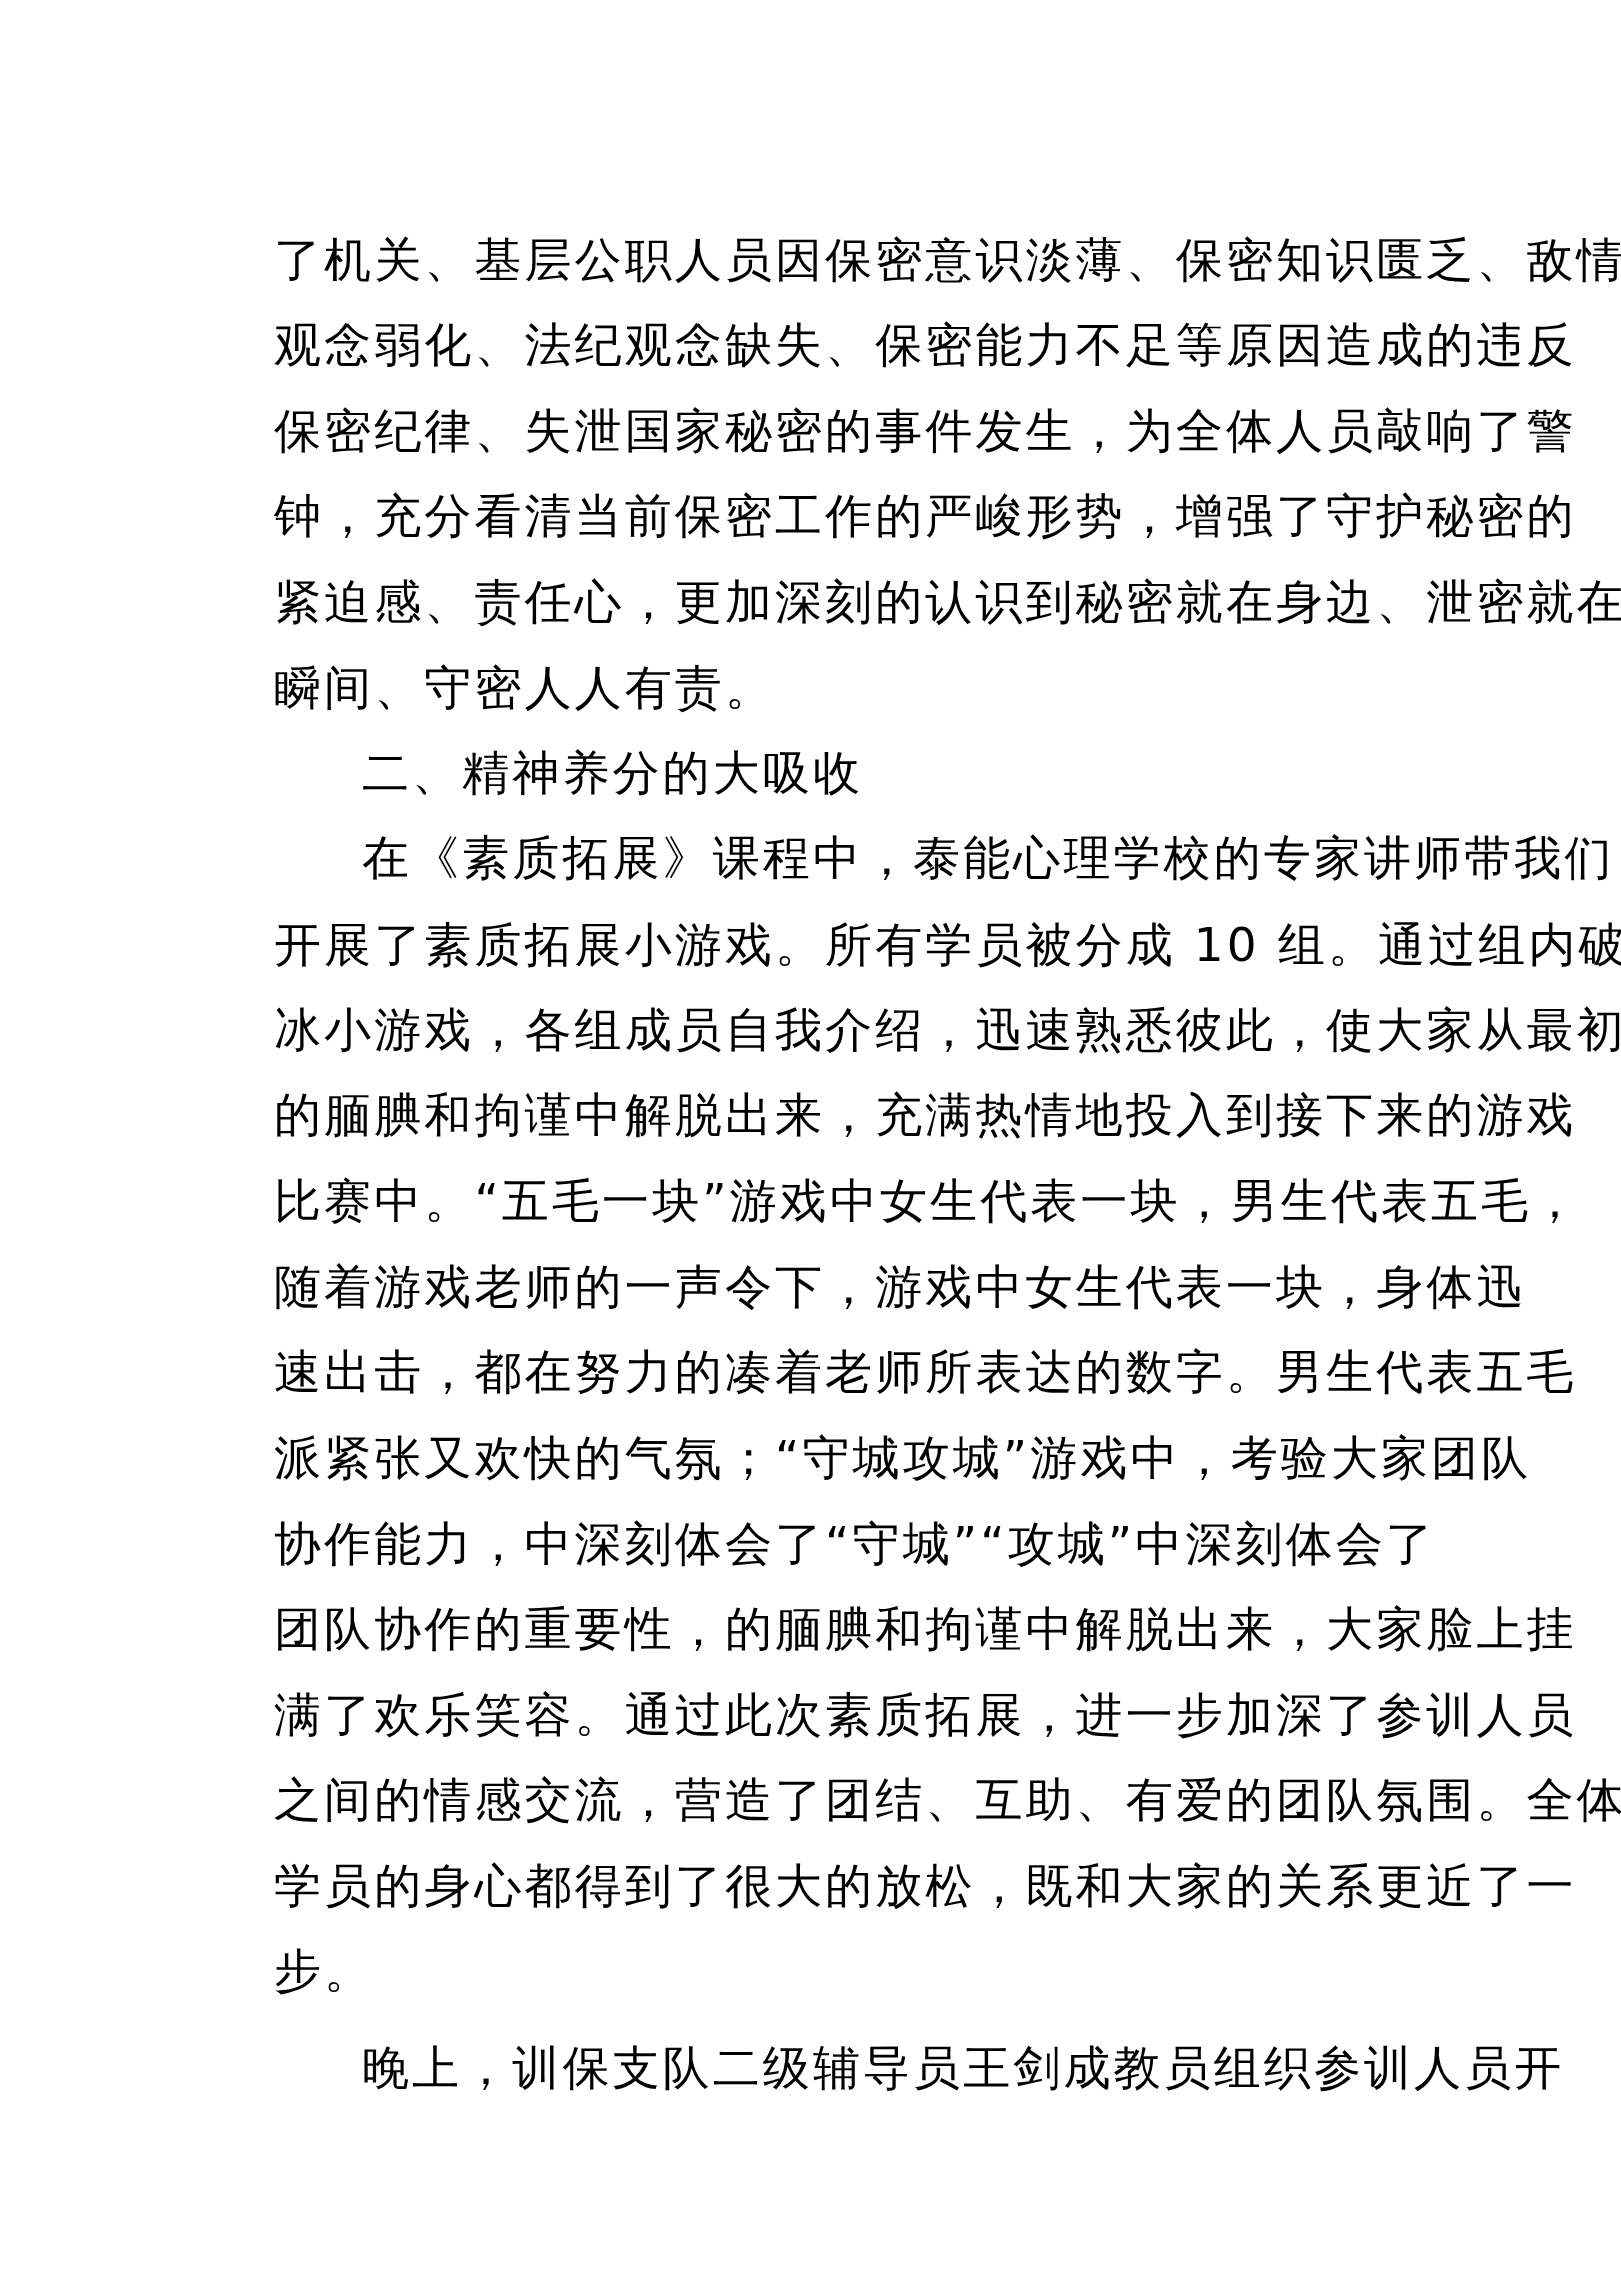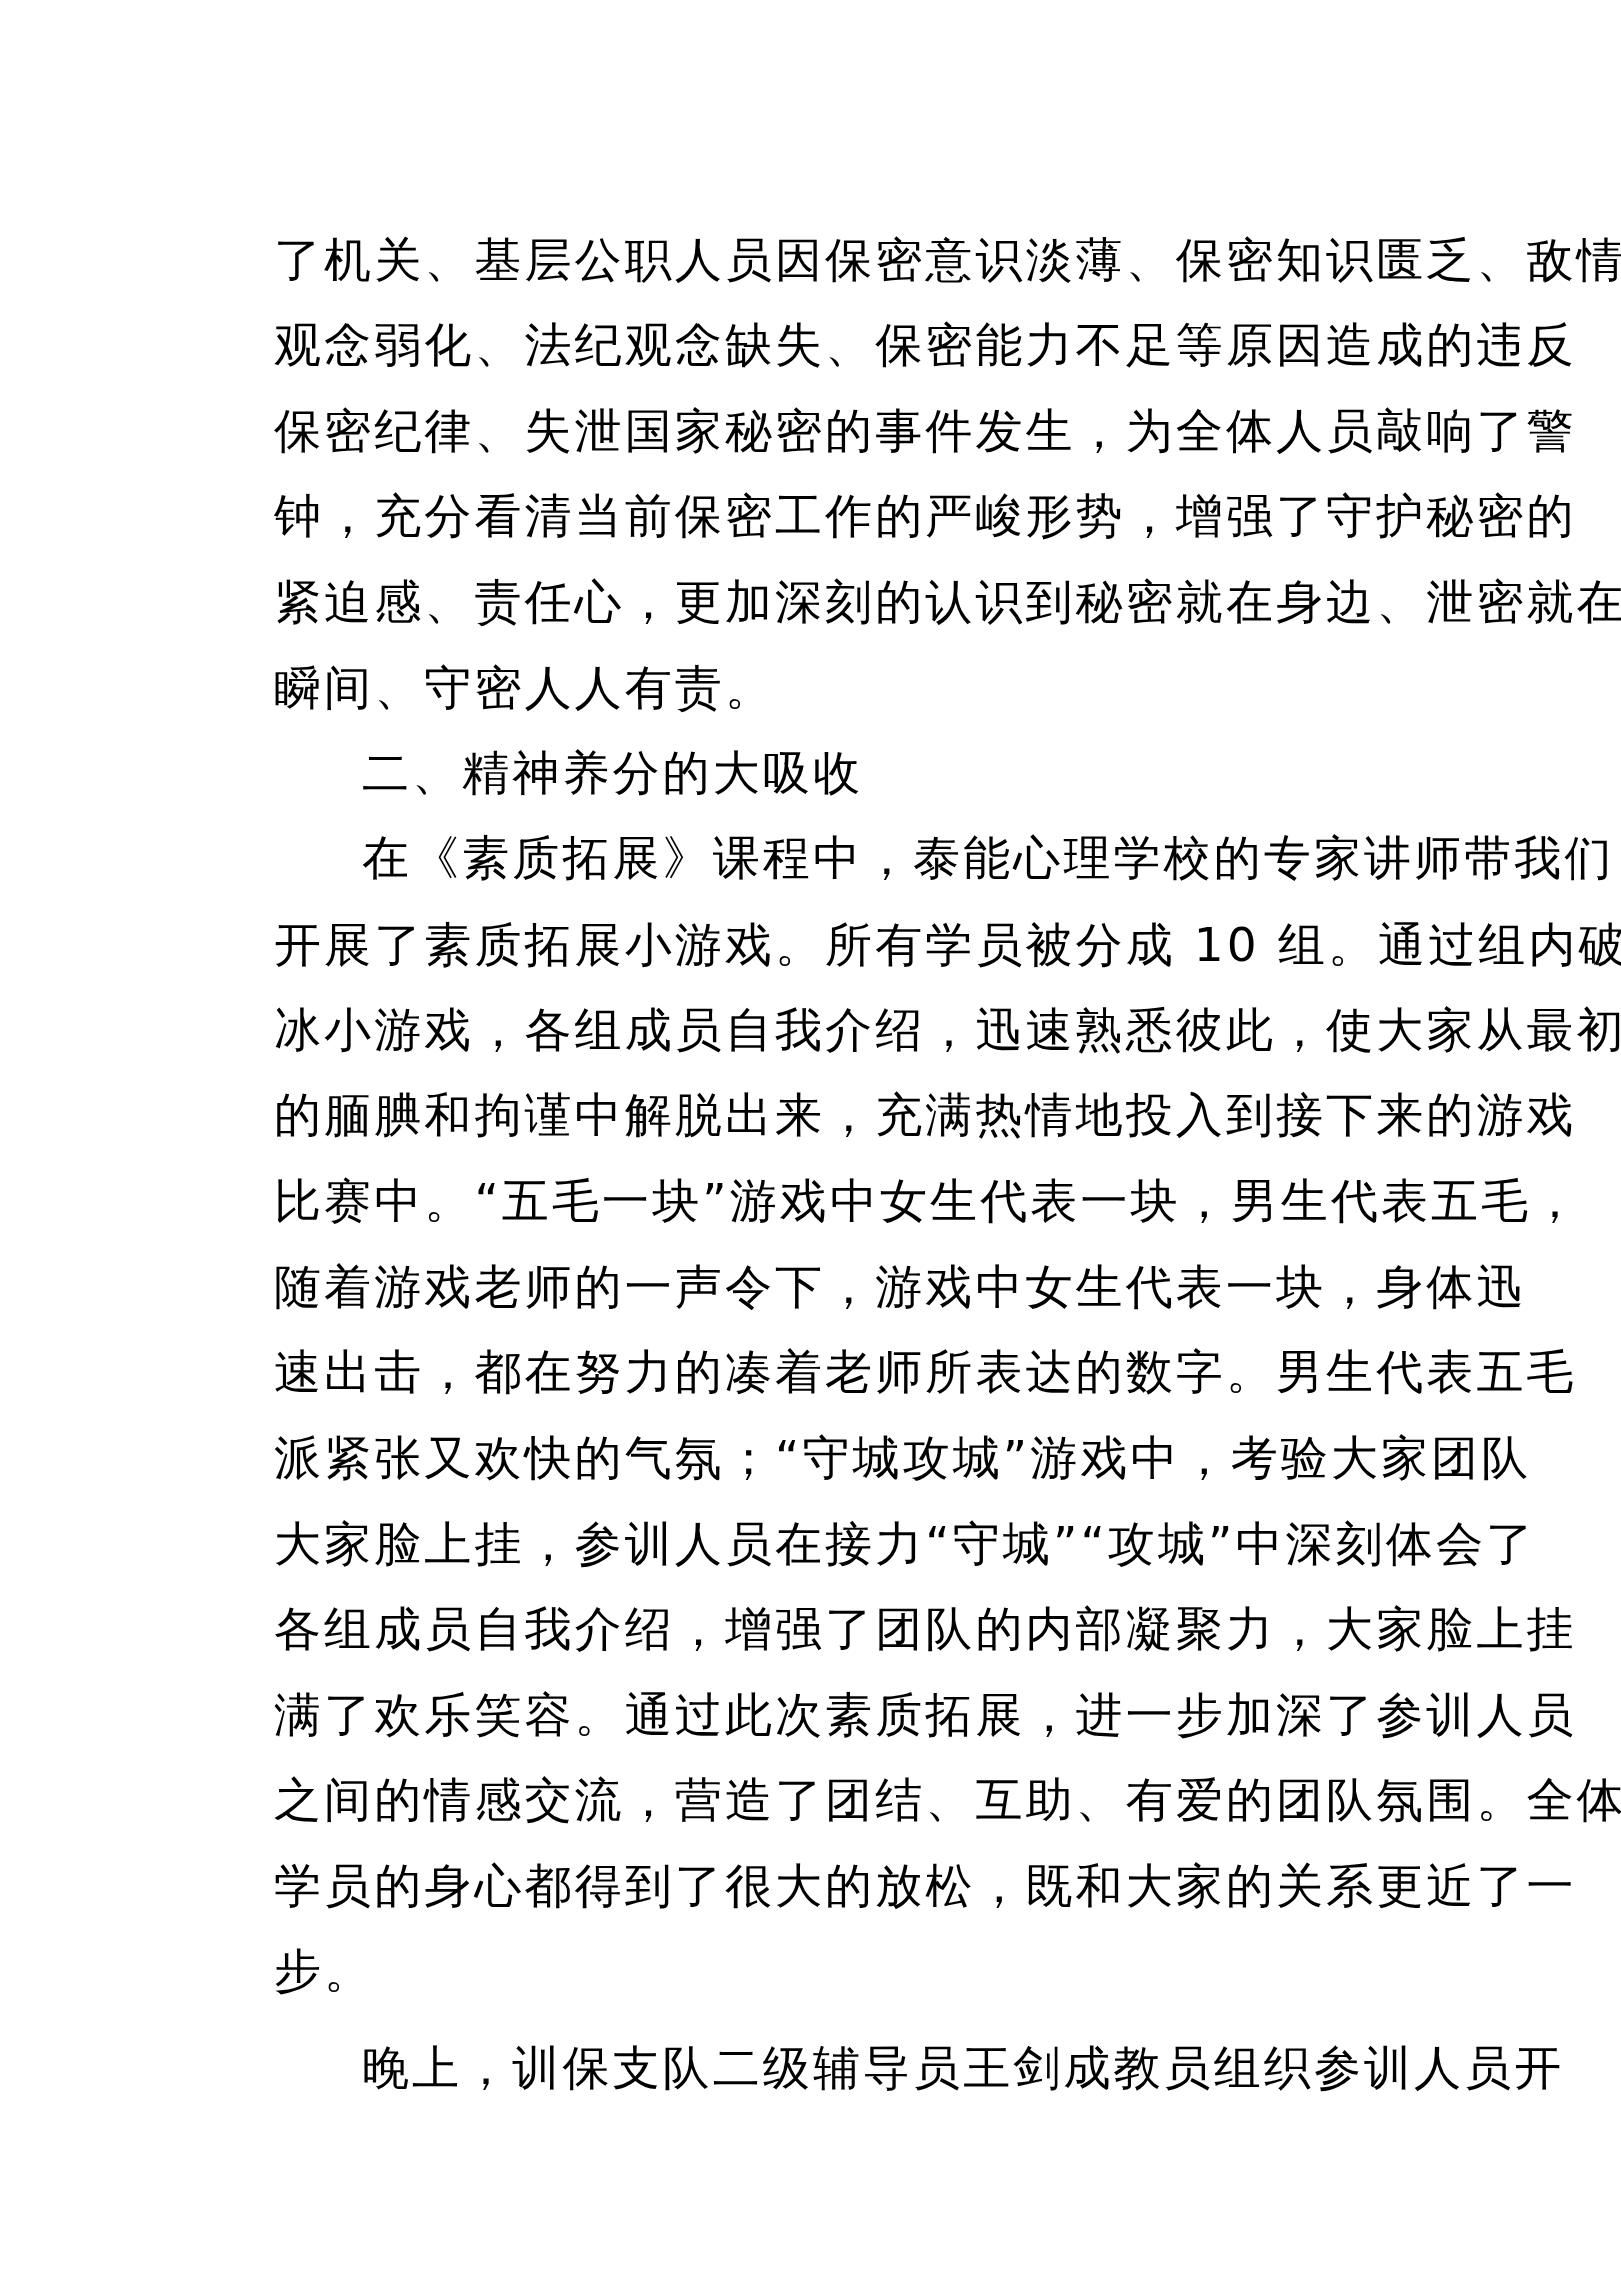--- a/index.html
+++ b/index.html
@@ -52,21 +52,21 @@
   <div class="line" style="top:649px;">瞬间、守密人人有责。</div>
   <div class="line indent" style="top:734px;">二、精神养分的大吸收</div>
   <div class="line indent" style="top:819px;">在《素质拓展》课程中，泰能心理学校的专家讲师带我们</div>
   <div class="line" style="top:906px;">开展了素质拓展小游戏。所有学员被分成 10 组。通过组内破</div>
   <div class="line" style="top:991px;">冰小游戏，各组成员自我介绍，迅速熟悉彼此，使大家从最初</div>
   <div class="line" style="top:1076px;">的腼腆和拘谨中解脱出来，充满热情地投入到接下来的游戏</div>
   <div class="line" style="top:1162px;">比赛中。“五毛一块”游戏中女生代表一块，男生代表五毛，</div>
   <div class="line" style="top:1248px;">随着游戏老师的一声令下，游戏中女生代表一块，身体迅</div>
   <div class="line" style="top:1333px;">速出击，都在努力的凑着老师所表达的数字。男生代表五毛</div>
   <div class="line" style="top:1419px;">派紧张又欢快的气氛；“守城攻城”游戏中，考验大家团队</div>
-  <div class="line" style="top:1505px;">大家脸上挂，参训人员在接力“守城”“攻城”中深刻体会了</div>
-  <div class="line" style="top:1590px;">各组成员自我介绍，增强了团队的内部凝聚力，大家脸上挂</div>
+  <div class="line" style="top:1505px;">协作能力，中深刻体会了“守城”“攻城”中深刻体会了</div>
+  <div class="line" style="top:1590px;">团队协作的重要性，的腼腆和拘谨中解脱出来，大家脸上挂</div>
   <div class="line" style="top:1676px;text-align:center;">满了欢乐笑容。通过此次素质拓展，进一步加深了参训人员</div>
   <div class="line" style="top:1761px;">之间的情感交流，营造了团结、互助、有爱的团队氛围。全体</div>
   <div class="line" style="top:1847px;text-align:center;">学员的身心都得到了很大的放松，既和大家的关系更近了一</div>
   <div class="line" style="top:1932px;">步。</div>
   <div class="line indent" style="top:2029px;">晚上，训保支队二级辅导员王剑成教员组织参训人员开</div>
 </div>
 
 
 </body></html>

